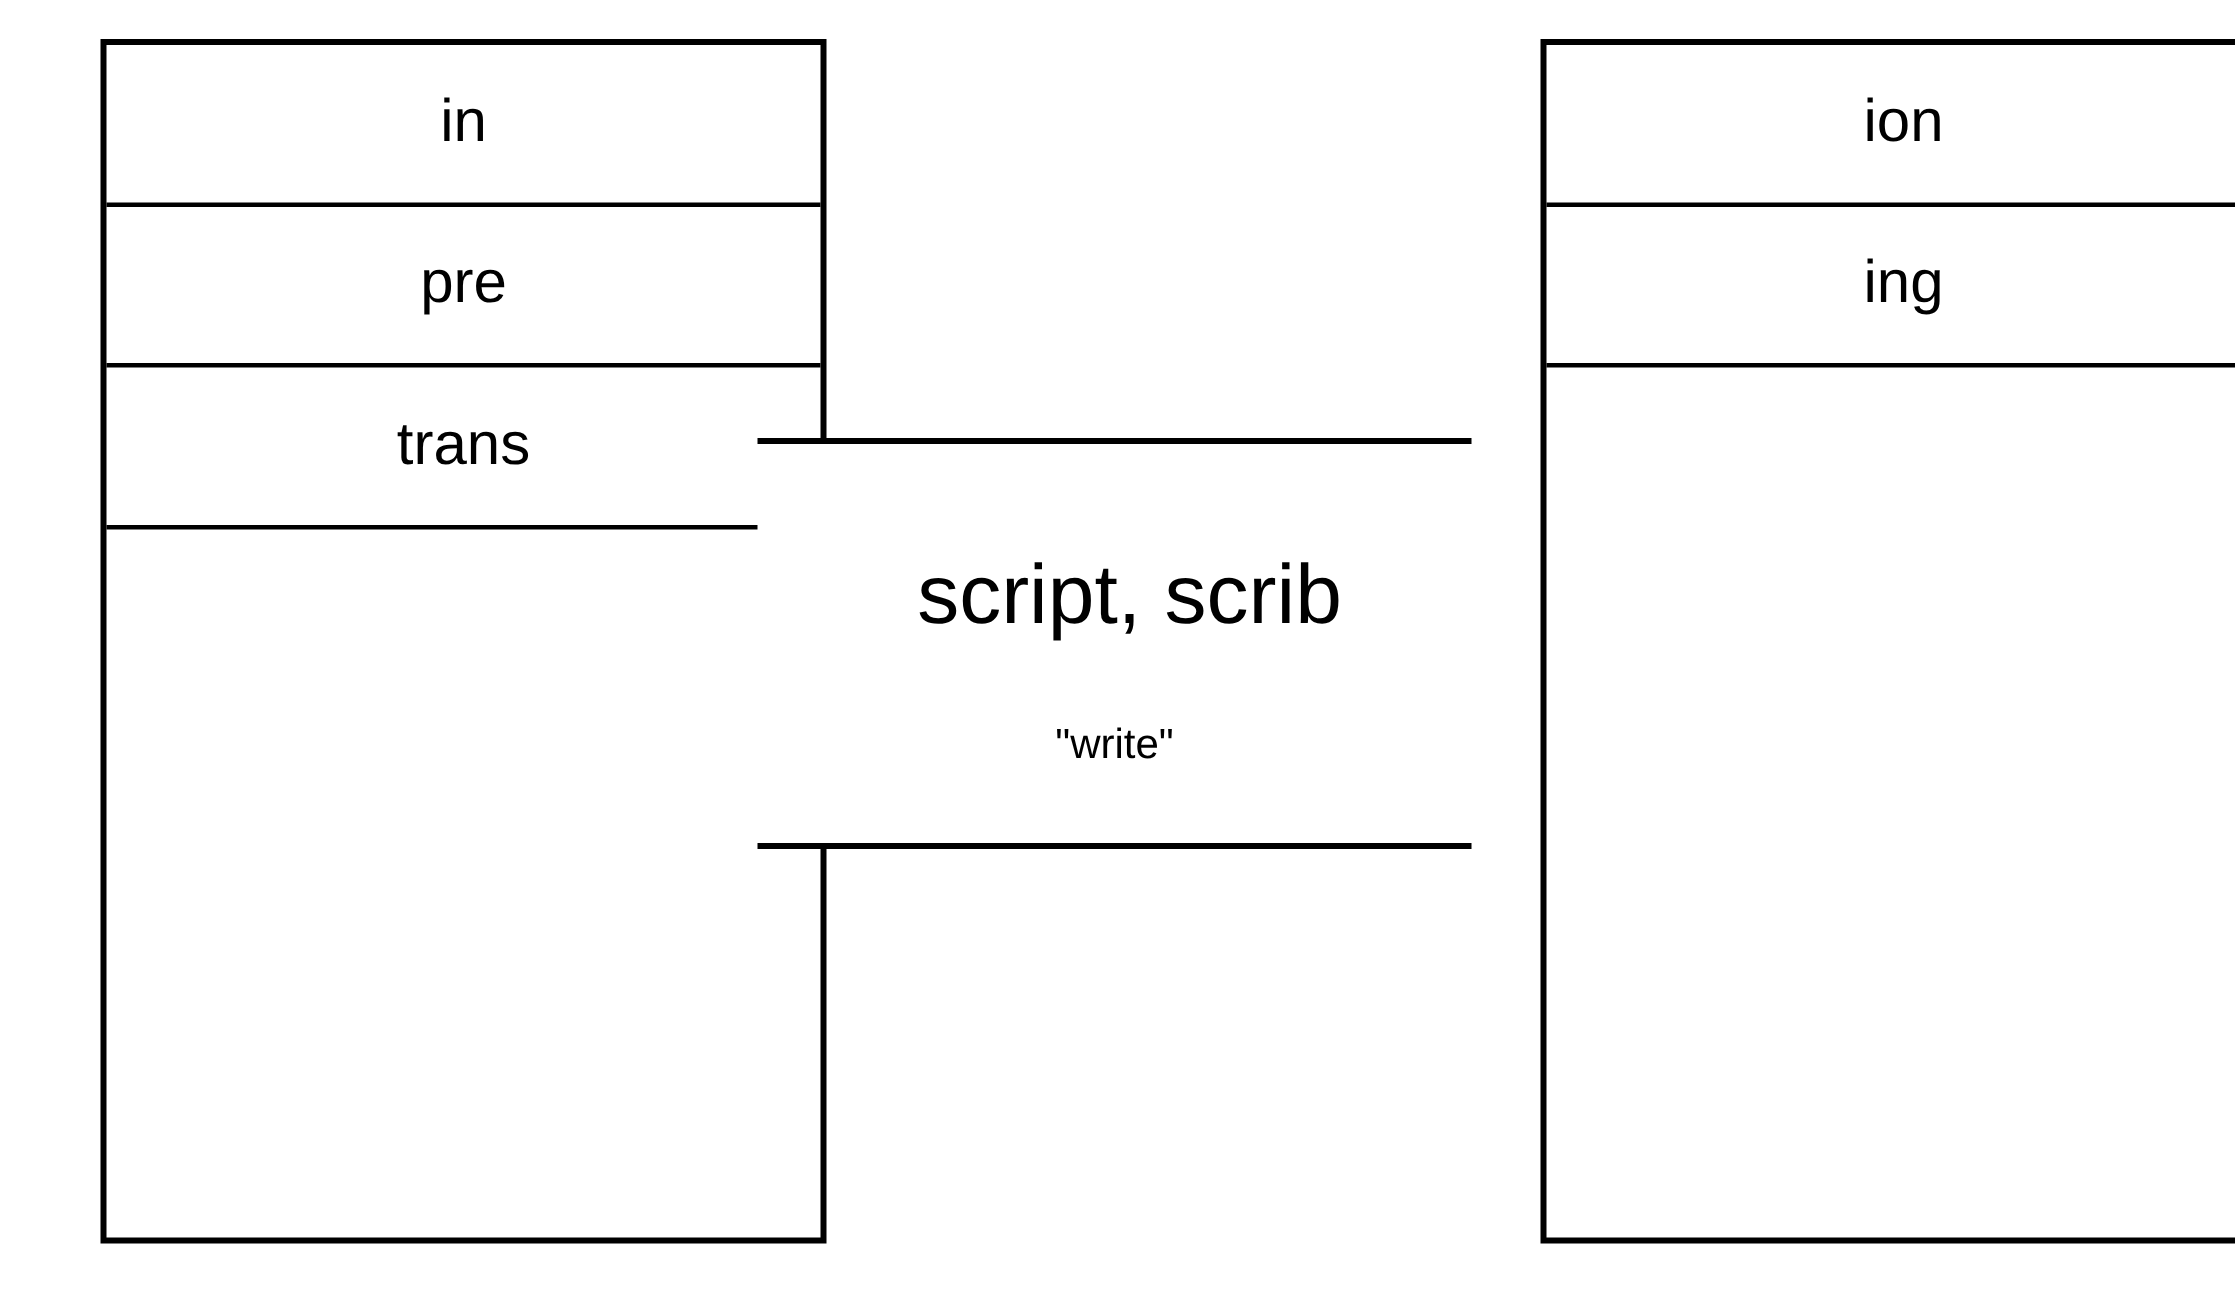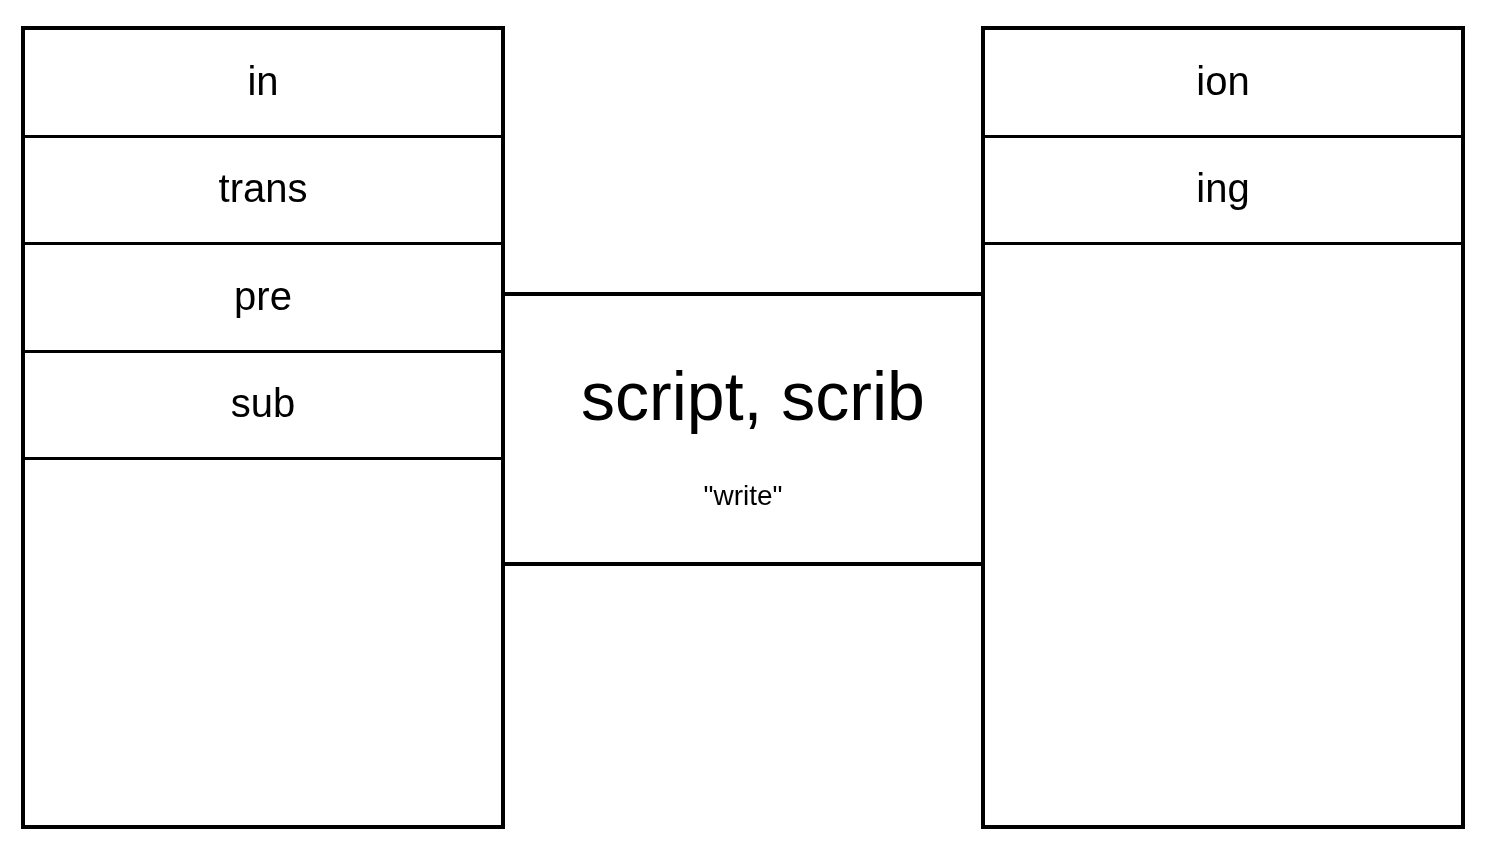--- a/index.html
+++ b/index.html
@@ -1,46 +1,43 @@
 <!DOCTYPE html>
 <html><head>
   <meta charset="utf-8">
   <style>
     html, body { margin: 0; padding: 0; background: #ffffff; }
     body { width: 1490px; height: 860px; position: relative; overflow: hidden;
            font-family: "Liberation Sans", sans-serif; color: #000; }
     .col { position: absolute; top: 26px; width: 476px; height: 795px;
-           border: 4px solid #000; background: #fff; }
+           border: 4px solid #000; background: #fff; margin-left: 46px; }
     .col.left { left: 21px; }
     .col.right { left: 981px; }
     .row { height: 104.5px; border-bottom: 3px solid #000; display: flex;
            align-items: center; justify-content: center; font-size: 40px; box-sizing: content-box; }
     .row span { display: block; transform: translateY(-1px); }
     .center { position: absolute; left: 505px; top: 292px; width: 476px; height: 266px;
               border-top: 4px solid #000; border-bottom: 4px solid #000; background: #fff; }
     .root { position: absolute; left: 0; right: 0; top: 50px; text-align: center;
-            font-size: 68px; line-height: 100px; padding-left: 20px; }
+            font-size: 56px; line-height: 100px; padding-left: 20px; }
     .meaning { position: absolute; left: 0; right: 0; top: 184px; text-align: center;
                font-size: 28px; line-height: 32px; }
   </style>
 </head>
 <body>
 
 <div class="col left">
   <div class="row">
       <span>in</span>
     </div>
   <div class="row">
-      <span>trans</span>
-    </div>
-  <div class="row">
       <span>pre</span>
     </div>
   <div class="row">
-      <span>sub</span>
+      <span>trans</span>
     </div>
 </div>
 
 <div class="center">
   <div class="root">script, scrib</div>
   <div class="meaning">"write"</div>
 </div>
 
 <div class="col right">
   <div class="row">

